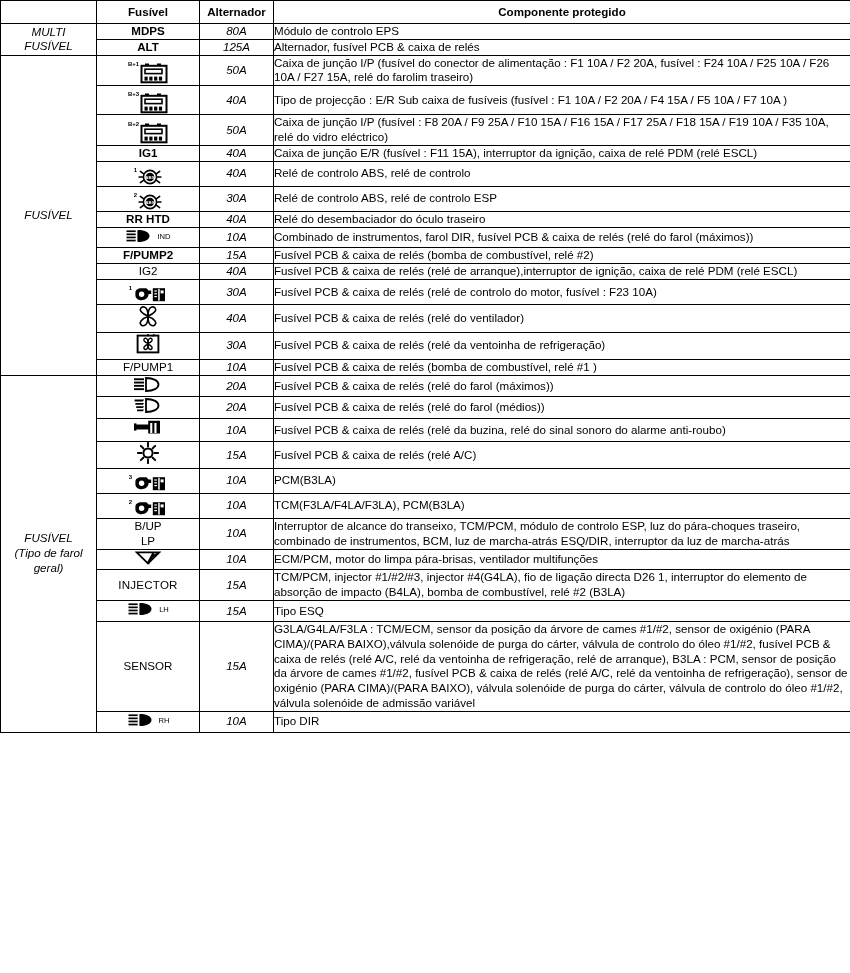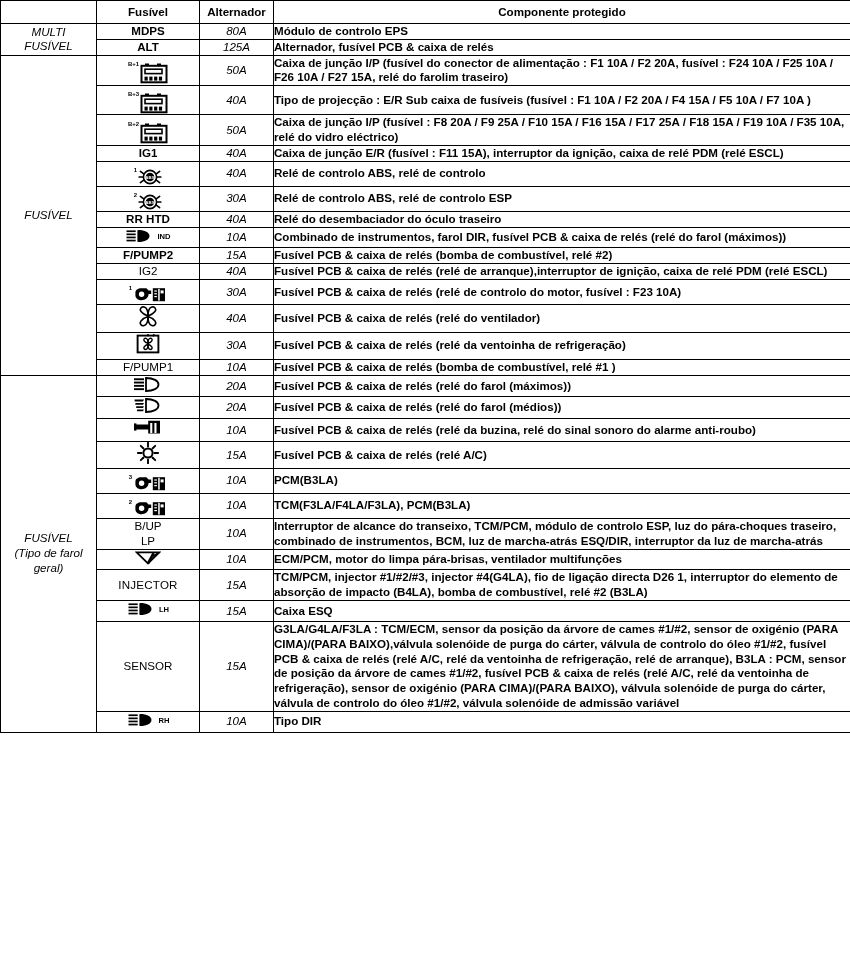--- a/index.html
+++ b/index.html
@@ -64,42 +64,41 @@
     text-align: center;
     font-size: 12.2px;
     padding: 2px;
     font-style: italic;
   }
   td.comp-cell {
     text-align: left;
     padding: 3px 4px 3px 5px;
     font-size: 11.7px;
     line-height: 1.30;
-    font-weight: bold;
   }
 
   
   .sym-wrap {
     display: inline-flex;
     align-items: flex-start;
     justify-content: center;
     line-height: 0;
   }
   .sup {
     font-size: 6px;
     font-weight: bold;
     line-height: 1;
     margin-right: 1px;
     align-self: flex-start;
     position: relative;
     top: -1px;
   }
   .suffix {
     font-size: 7.6px;
-    font-weight: bold;
+    font-weight: normal;
     line-height: 1;
     align-self: flex-end;
     margin-left: 2px;
     position: relative;
     top: -3px;
   }
   svg { display: block; }
 </style>
 </head>
 <body>
@@ -434,21 +433,21 @@
         <path d="M13 2 C20 2 24.5 4.6 24.5 8 C24.5 11.4 20 14 13 14 Z" fill="#000"></path>
         <path d="M13 2.2 L13 13.8" stroke="#000" stroke-width="1.2"></path>
         <rect x="1.5" y="2.4" width="9.2" height="1.7" fill="#000"></rect>
         <rect x="1.5" y="5.5" width="9.2" height="1.7" fill="#000"></rect>
         <rect x="1.5" y="8.6" width="9.2" height="1.7" fill="#000"></rect>
         <rect x="1.5" y="11.7" width="9.2" height="1.7" fill="#000"></rect>
       </svg>
             <span class="suffix">LH</span>
           </span></td>
         <td class="amp-cell">15A</td>
-        <td class="comp-cell">Caixa ESQ</td>
+        <td class="comp-cell">Tipo ESQ</td>
       </tr>
       <tr>
         <td class="sym-text plain">SENSOR</td>
         <td class="amp-cell">15A</td>
         <td class="comp-cell">G3LA/G4LA/F3LA : TCM/ECM, sensor da posição da árvore de cames #1/#2, sensor de oxigénio (PARA CIMA)/(PARA BAIXO),válvula solenóide de purga do cárter, válvula de controlo do óleo #1/#2, fusível PCB &amp; caixa de relés (relé A/C, relé da ventoinha de refrigeração, relé de arranque), B3LA : PCM, sensor de posição da árvore de cames #1/#2, fusível PCB &amp; caixa de relés (relé A/C, relé da ventoinha de refrigeração), sensor de oxigénio (PARA CIMA)/(PARA BAIXO), válvula solenóide de purga do cárter, válvula de controlo do óleo #1/#2, válvula solenóide de admissão variável</td>
       </tr>
       <tr>
         <td class="sym-cell"><span class="sym-wrap">
             <svg width="30" height="16" viewBox="0 0 30 16">
         <path d="M13 2 C20 2 24.5 4.6 24.5 8 C24.5 11.4 20 14 13 14 Z" fill="#000"></path>

